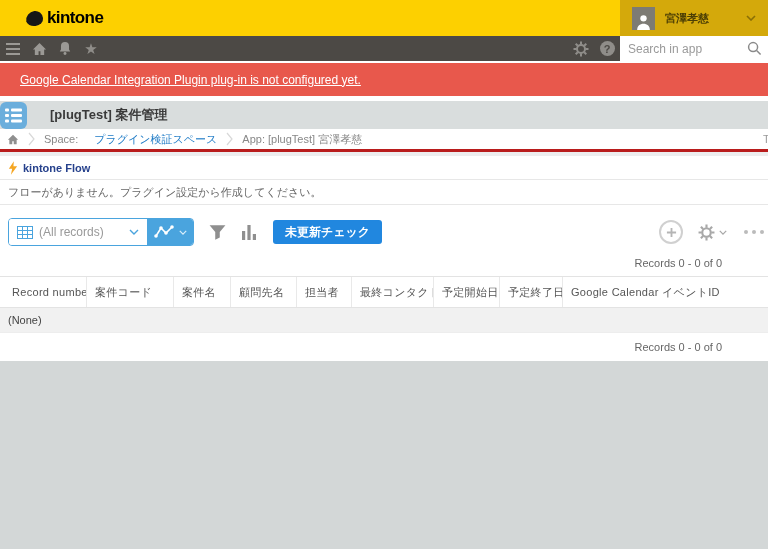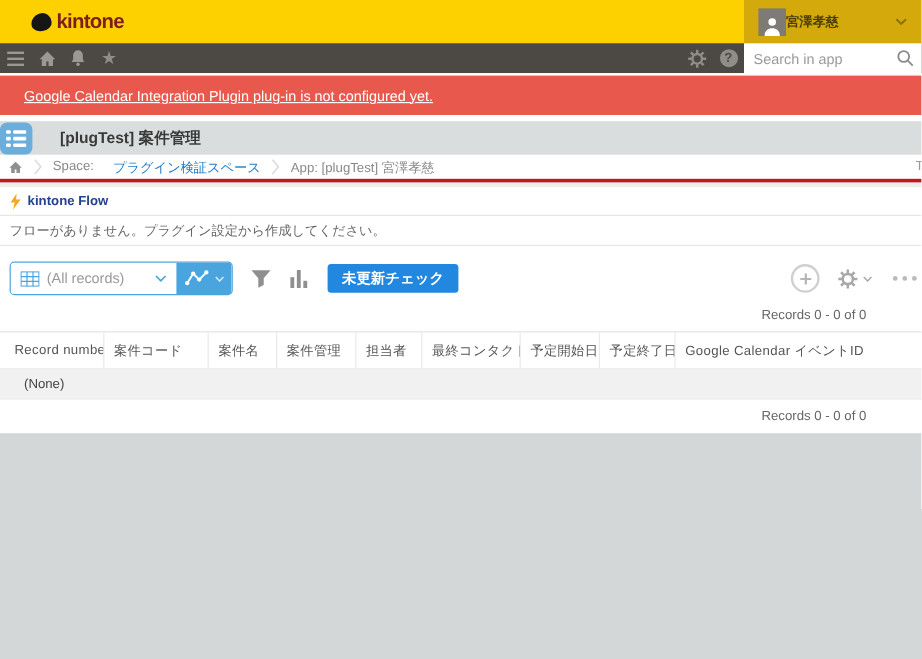--- a/index.html
+++ b/index.html
@@ -4,22 +4,22 @@
 <style>
   html,body{margin:0;padding:0}
   body{
     width:768px;height:549px;overflow:hidden;background:#fff;
     font-family:"Liberation Sans",sans-serif;display:flex;flex-direction:column;
   }
   
   .top{height:36px;background:#FDD000;display:flex;align-items:center;justify-content:space-between;flex-shrink:0}
   .logo{display:flex;align-items:center;gap:4px;padding-left:26px}
   .logo-blob{width:17px;height:15px;background:#161616;border-radius:55% 45% 50% 50%/60% 55% 45% 40%;transform:rotate(-8deg)}
-  .logo-text{font-size:17px;font-weight:bold;color:#7f1d1d;letter-spacing:-0.6px}
-  .user-area{width:148px;height:36px;background:#D4A90B;display:flex;align-items:center;padding:0 12px;box-sizing:border-box;cursor:pointer}
+  .logo-text{font-size:17px;font-weight:bold;color:#000000;letter-spacing:-0.6px}
+  .user-area{width:148px;height:36px;background:#D4A90B;display:flex;align-items:center;gap:10px;padding:0 12px;box-sizing:border-box;cursor:pointer}
   .avatar{width:23px;height:23px;background:#7D7B74;display:flex;align-items:flex-end;justify-content:center;overflow:hidden}
   .user-name{font-size:11px;font-weight:bold;color:#4C3F05;flex:1}
   
   .gnav{height:25px;background:#4C4945;display:flex;align-items:center;flex-shrink:0}
   .gnav-btn{width:26px;height:25px;display:flex;align-items:center;justify-content:center;cursor:pointer}
   .hamburger{display:flex;flex-direction:column;gap:3px}
   .hamburger span{display:block;width:14px;height:2px;background:#9B9995}
   .star-glyph{color:#8F8D89;font-size:15px;line-height:15px}
   .gnav-spacer{flex:1}
   .help-circle{width:15px;height:15px;border-radius:50%;background:#8F8D89;color:#4C4945;font-size:11px;font-weight:bold;display:flex;align-items:center;justify-content:center}
@@ -69,21 +69,21 @@
   .lt-th{display:flex;align-items:center;font-size:11px;color:#555;letter-spacing:0.3px;border-right:1px solid #E9E9E9;padding-left:8px;box-sizing:border-box;white-space:nowrap;overflow:hidden;cursor:pointer}
   .lt-th:nth-child(1){width:87px;padding-left:12px}
   .lt-th:nth-child(2){width:87px}
   .lt-th:nth-child(3){width:57px}
   .lt-th:nth-child(4){width:66px}
   .lt-th:nth-child(5){width:55px}
   .lt-th:nth-child(6){width:82px}
   .lt-th:nth-child(7){width:66px}
   .lt-th:nth-child(8){width:63px}
   .lt-th:nth-child(9){flex:1;border-right:none}
-  .lt-empty-row{height:24px;background:#F1F1F1;border-bottom:1px solid #EDEDED;display:flex;align-items:center;padding-left:20px;font-size:11px;color:#444;flex-shrink:0}
+  .lt-empty-row{height:24px;background:#F1F1F1;border-bottom:1px solid #EDEDED;display:flex;align-items:center;padding-left:8px;font-size:11px;color:#444;flex-shrink:0}
   .page-footer{flex:1;background:#D3D7D7;margin-top:6px}
 </style>
 </head>
 <body>
 
 <div class="top">
   <div class="logo">
     <span class="logo-blob"></span>
     <span class="logo-text">kintone</span>
   </div>
@@ -265,21 +265,21 @@
       <i></i>
   </div>
 </div>
 
 <div class="records-count records-top">Records 0 - 0 of 0</div>
 
 <div class="lt-header-row">
     <div class="lt-th">Record number</div>
     <div class="lt-th">案件コード</div>
     <div class="lt-th">案件名</div>
-    <div class="lt-th">案件管理</div>
+    <div class="lt-th">顧問先名</div>
     <div class="lt-th">担当者</div>
     <div class="lt-th">最終コンタクト日</div>
     <div class="lt-th">予定開始日時</div>
     <div class="lt-th">予定終了日時</div>
     <div class="lt-th">Google Calendar イベントID</div>
   </div>
 
 <div class="lt-empty-row">(None)</div>
 
 <div class="records-count records-bottom">Records 0 - 0 of 0</div>

